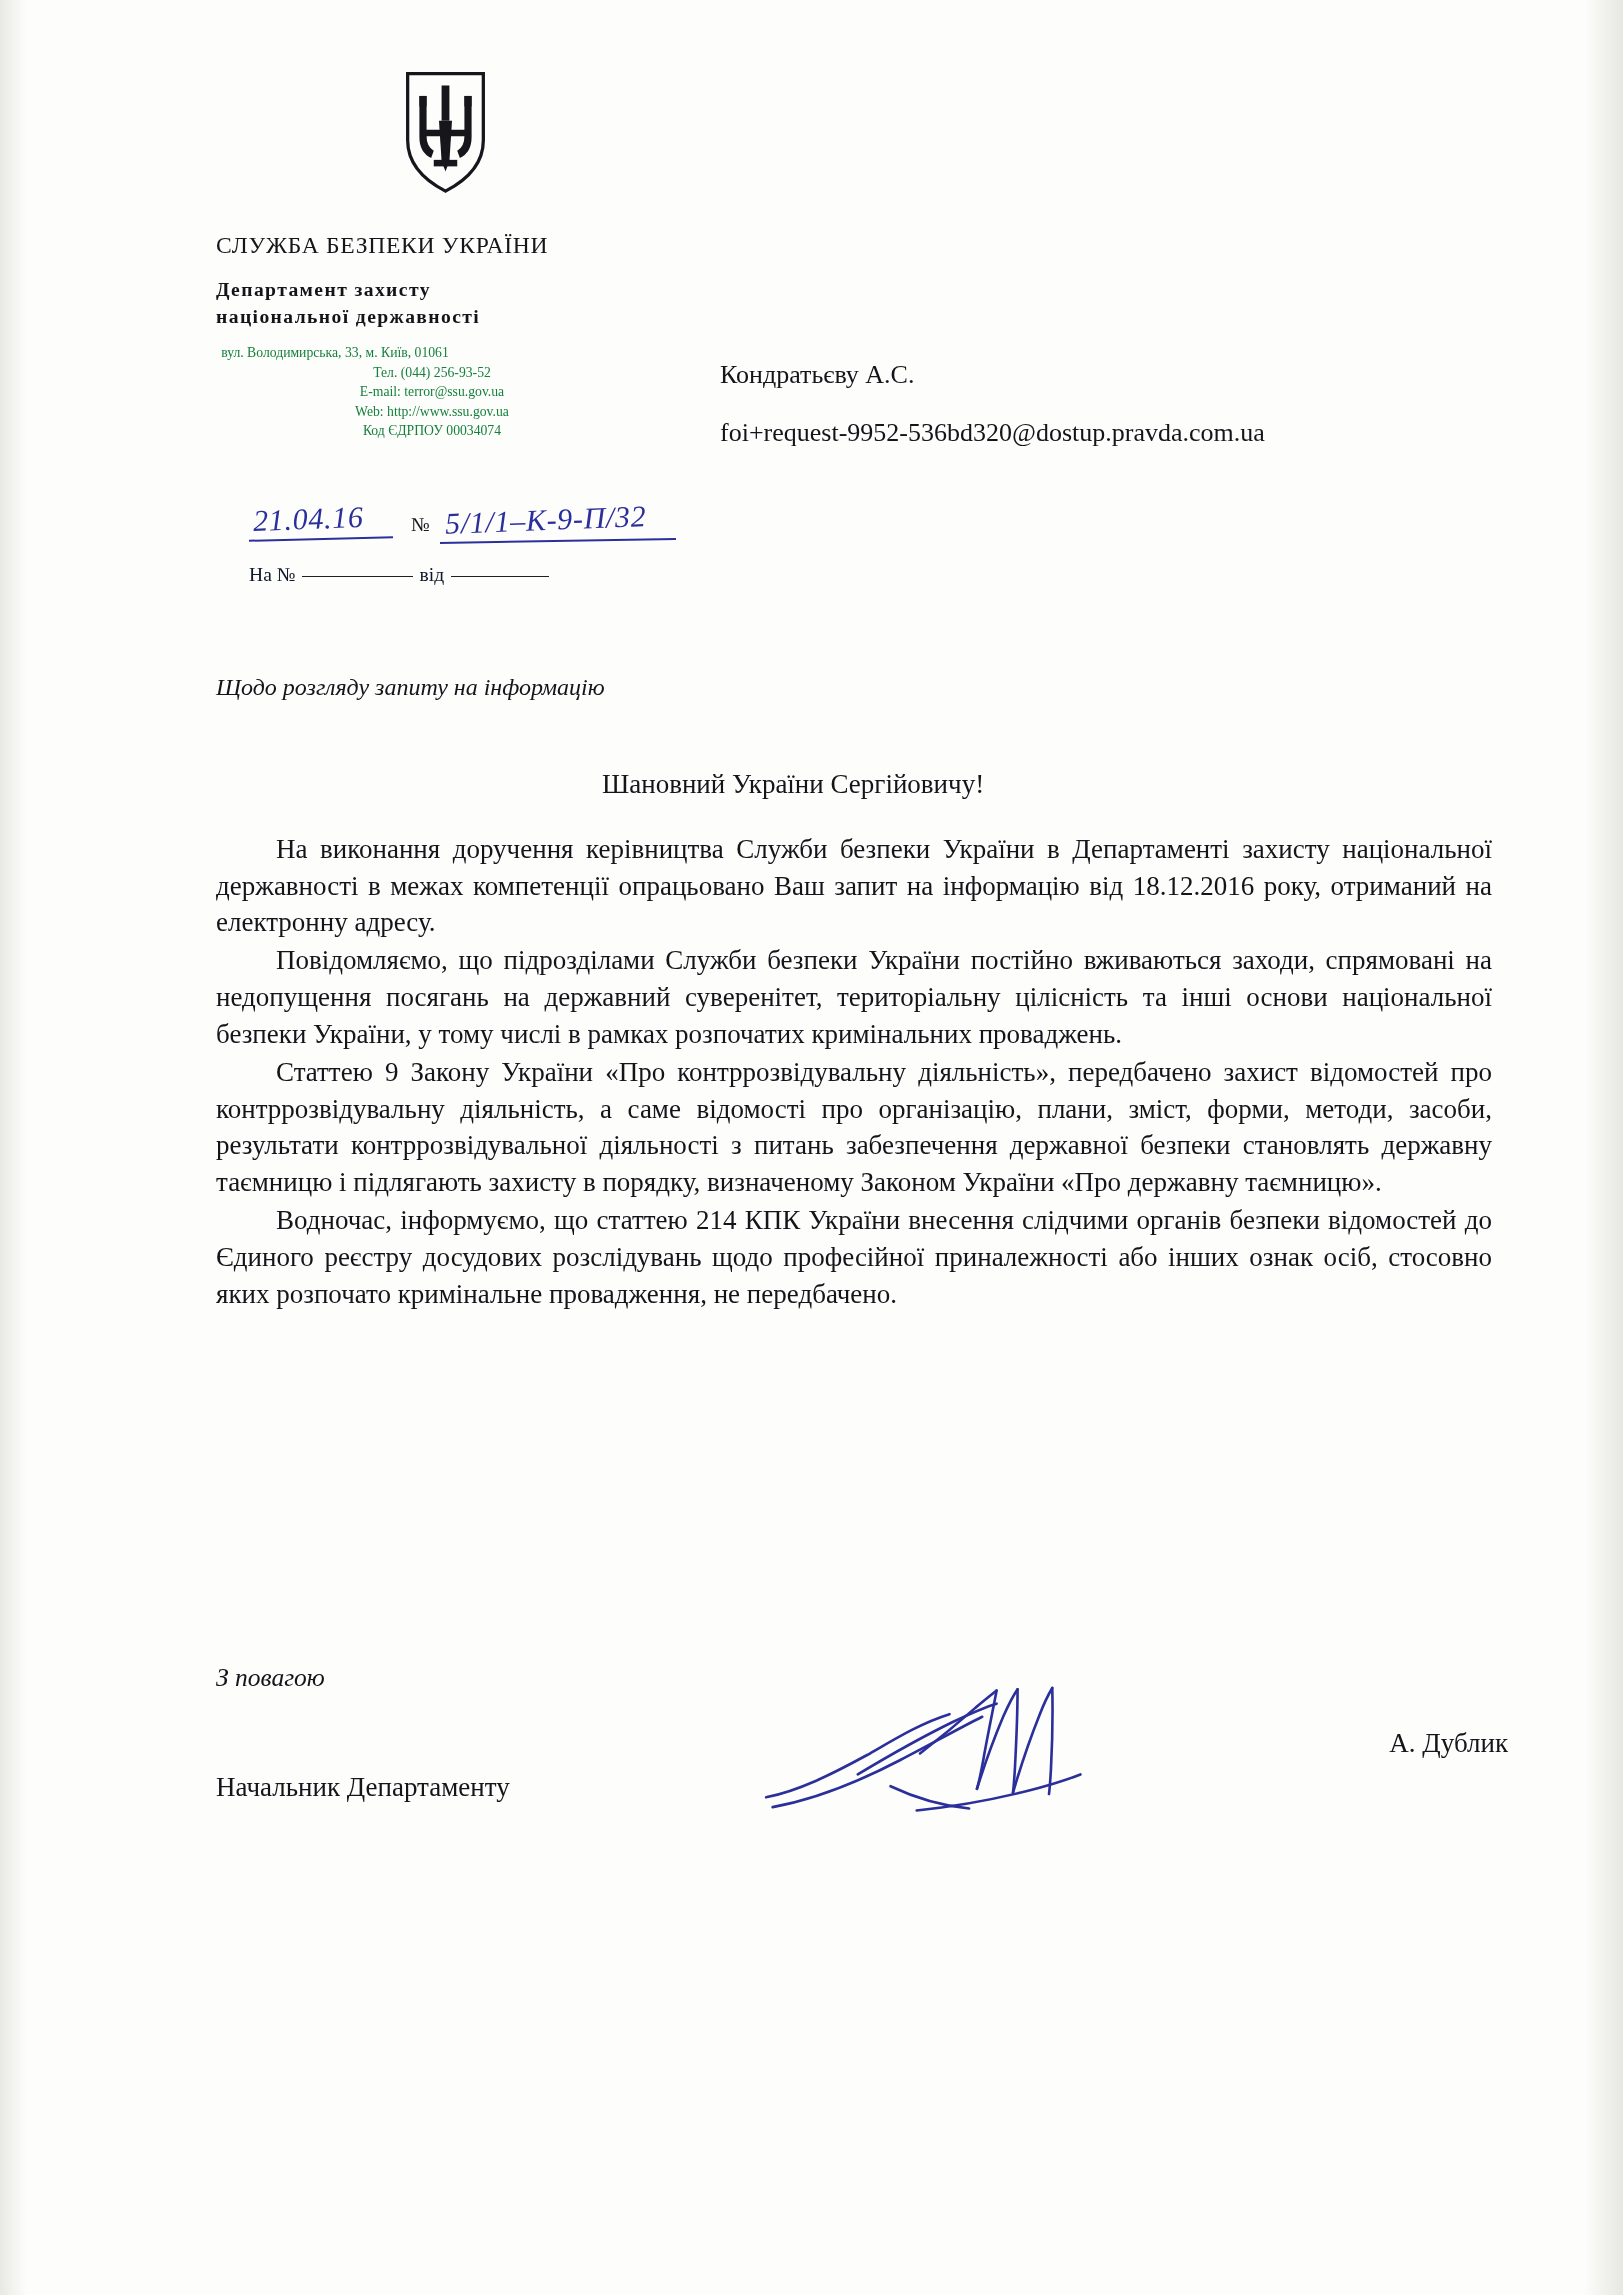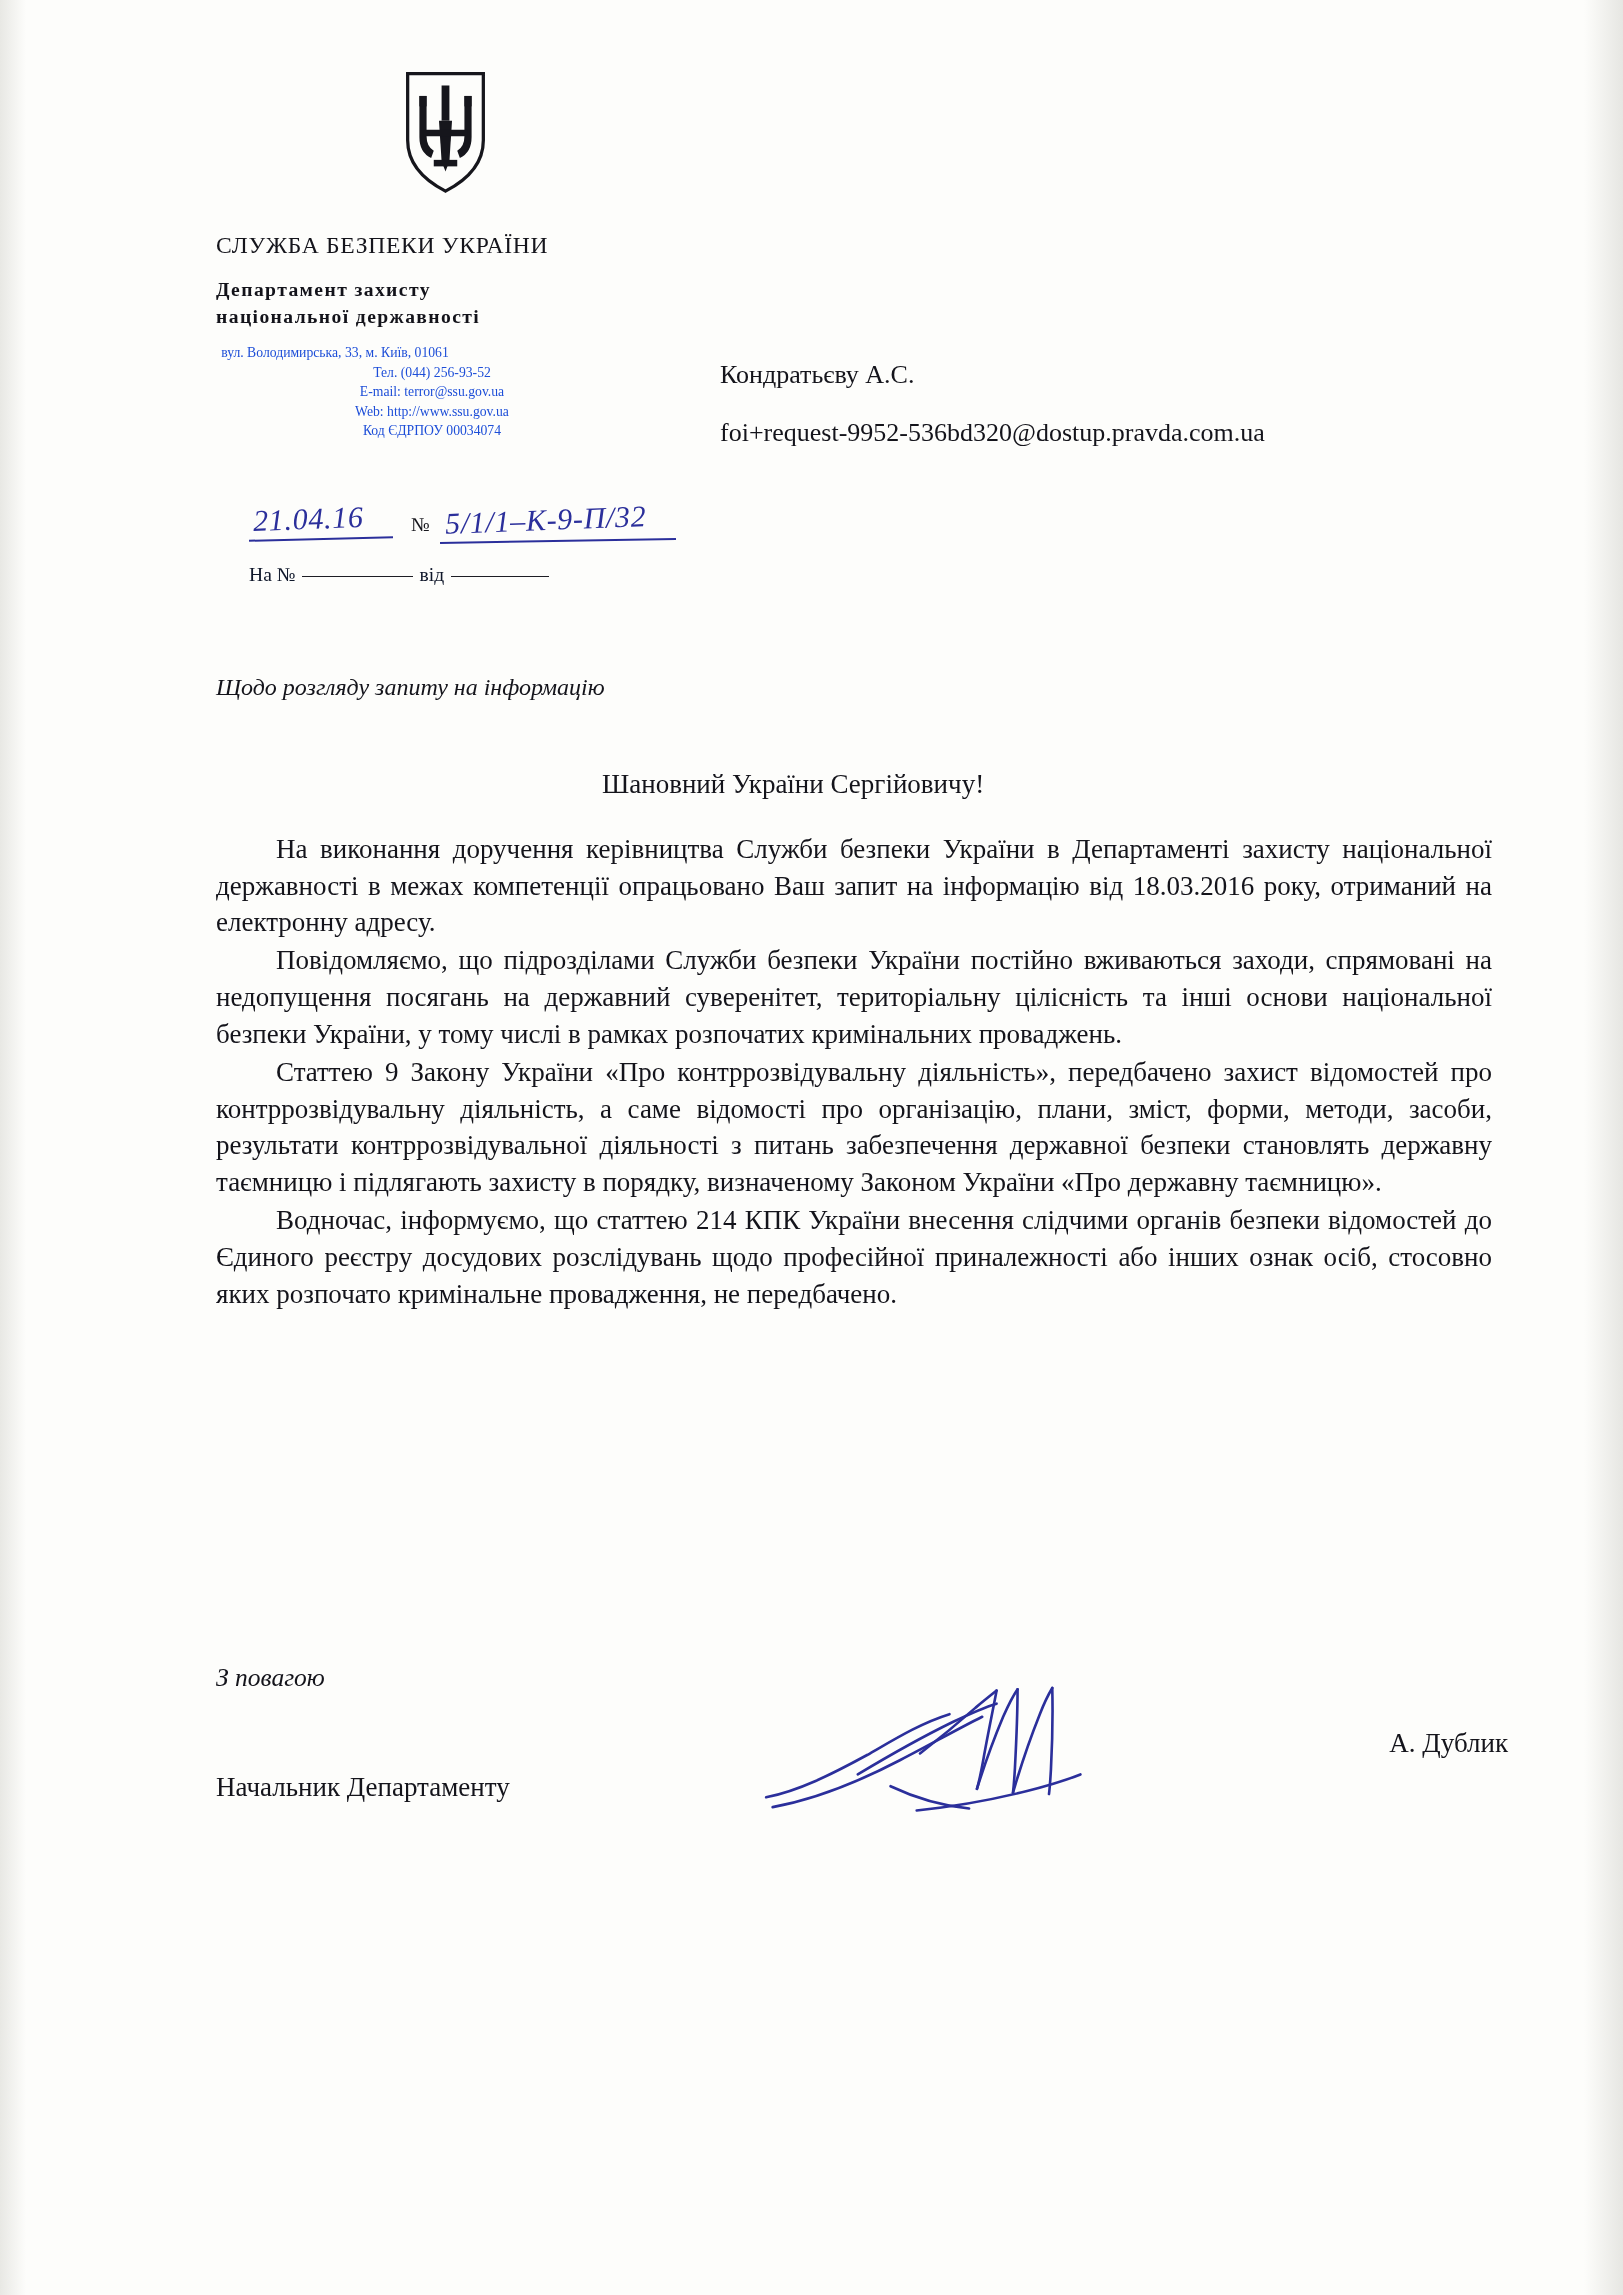--- a/index.html
+++ b/index.html
@@ -74,21 +74,21 @@
     letter-spacing: 1.4px;
     color: #13131a;
     width: 432px;
   }
   .contacts {
     margin-top: 13px;
     width: 432px;
     text-align: center;
     font-size: 13.7px;
     line-height: 1.42;
-    color: #1d4ed8;
+    color: #15803d;
   }
   .contacts .addr { text-align: left; padding-left: 5.2px; }
 
   
   .reg-line {
     position: absolute;
     left: 249px;
     top: 507px;
     width: 497px;
     height: 46px;
@@ -301,21 +301,21 @@
   <div class="addressee">
     <div class="name">Кондратьєву А.С.</div>
     <div class="email">foi+request-9952-536bd320@dostup.pravda.com.ua</div>
   </div>
 
   <div class="subject">Щодо розгляду запиту на інформацію</div>
 
   <div class="salutation">Шановний України Сергійовичу!</div>
 
   <div class="body-text">
-    <p>На виконання доручення керівництва Служби безпеки України в Департаменті захисту національної державності в межах компетенції опрацьовано Ваш запит на інформацію від 18.03.2016 року, отриманий на електронну адресу.</p>
+    <p>На виконання доручення керівництва Служби безпеки України в Департаменті захисту національної державності в межах компетенції опрацьовано Ваш запит на інформацію від 18.12.2016 року, отриманий на електронну адресу.</p>
     <p>Повідомляємо, що підрозділами Служби безпеки України постійно вживаються заходи, спрямовані на недопущення посягань на державний суверенітет, територіальну цілісність та інші основи національної безпеки України, у тому числі в рамках розпочатих кримінальних проваджень.</p>
     <p>Статтею 9 Закону України «Про контррозвідувальну діяльність», передбачено захист відомостей про контррозвідувальну діяльність, а саме відомості про організацію, плани, зміст, форми, методи, засоби, результати контррозвідувальної діяльності з питань забезпечення державної безпеки становлять державну таємницю і підлягають захисту в порядку, визначеному Законом України «Про державну таємницю».</p>
     <p>Водночас, інформуємо, що статтею 214 КПК України внесення слідчими органів безпеки відомостей до Єдиного реєстру досудових розслідувань щодо професійної приналежності або інших ознак осіб, стосовно яких розпочато кримінальне провадження, не передбачено.</p>
   </div>
 
   <div class="closing">З повагою</div>
   <div class="signer-title">Начальник Департаменту</div>
   <div class="signer-name">А. Дублик</div>
 
   <div class="signature">

